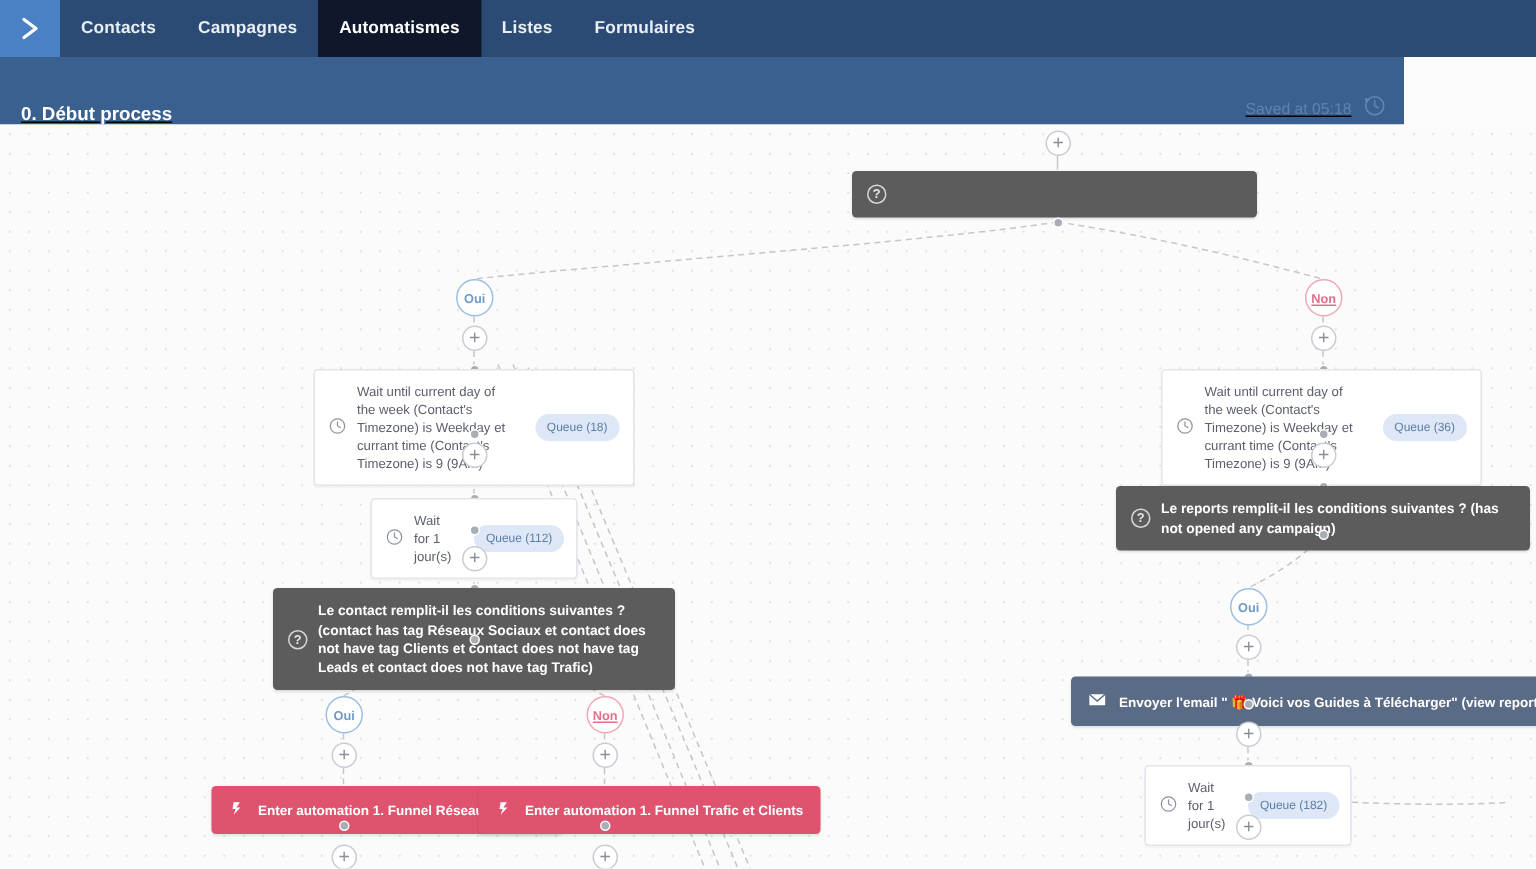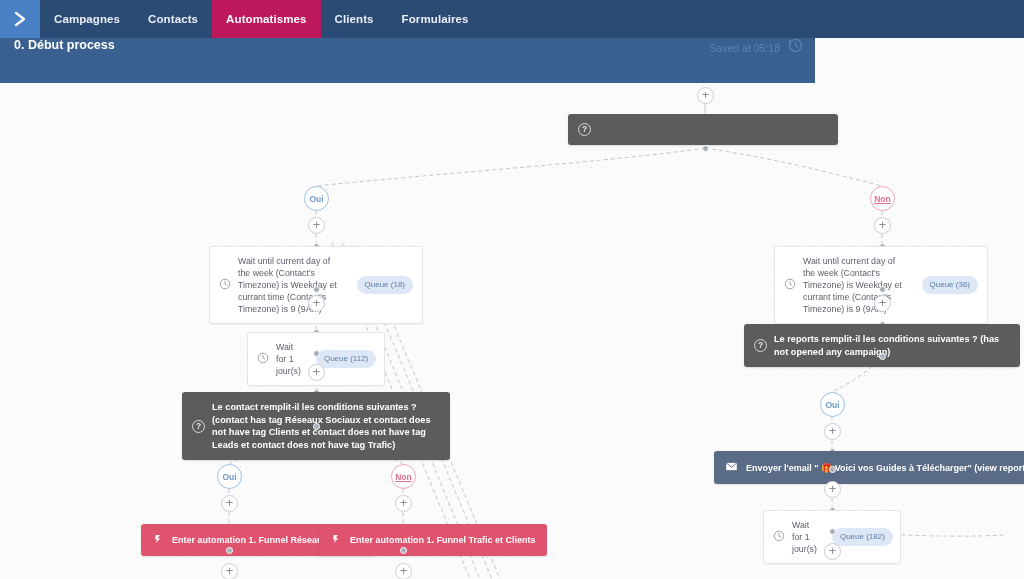--- a/index.html
+++ b/index.html
@@ -28,30 +28,30 @@
     padding: 0 14px;
     height: 38px;
     color: #e8eef6;
     font-size: 11.5px;
     font-weight: bold;
     letter-spacing: .1px;
     white-space: nowrap;
     cursor: pointer;
   }
   .nav-tab.active {
-    background: #be185d;
+    background: #0f172a;
     color: #ffffff;
   }
 
   
   #subheader {
     position: absolute; top: 38px; left: 0;
-    width: 815px; height: 45px;
+    width: 936px; height: 45px;
     background: #3a608f;
-    display: flex; align-items: flex-start;
+    display: flex; align-items: flex-end; text-decoration: underline;
   }
   #flow-title {
     margin-left: 14px;
     color: #ffffff;
     font-size: 12.5px;
     font-weight: bold;
   }
   #saved-wrap {
     margin-left: auto; margin-right: 12px;
     display: flex; align-items: center; gap: 8px;
@@ -189,24 +189,24 @@
 <body>
 
 <div id="navbar">
   <div id="logo-tile">
     <span>
       <svg width="20" height="20" viewBox="0 0 20 20">
         <path d="M6 4 L14 10 L6 16" fill="none" stroke="#ffffff" stroke-width="2.2" stroke-linecap="round" stroke-linejoin="round"></path>
       </svg>
     </span>
   </div>
+  <div class="nav-tab">Contacts</div>
   <div class="nav-tab">Campagnes</div>
-  <div class="nav-tab">Contacts</div>
   <div class="nav-tab active">Automatismes</div>
-  <div class="nav-tab">Clients</div>
+  <div class="nav-tab">Listes</div>
   <div class="nav-tab">Formulaires</div>
 </div>
 
 <div id="subheader">
   <div id="flow-title">0. Début process</div>
   <div id="saved-wrap">
     <span id="saved-text">Saved at 05:18</span>
     <span id="history-icon">
       <svg width="15" height="15" viewBox="0 0 16 16">
         <circle cx="8" cy="8" r="6.4" fill="none" stroke="#6d92bd" stroke-width="1.2"></circle>

